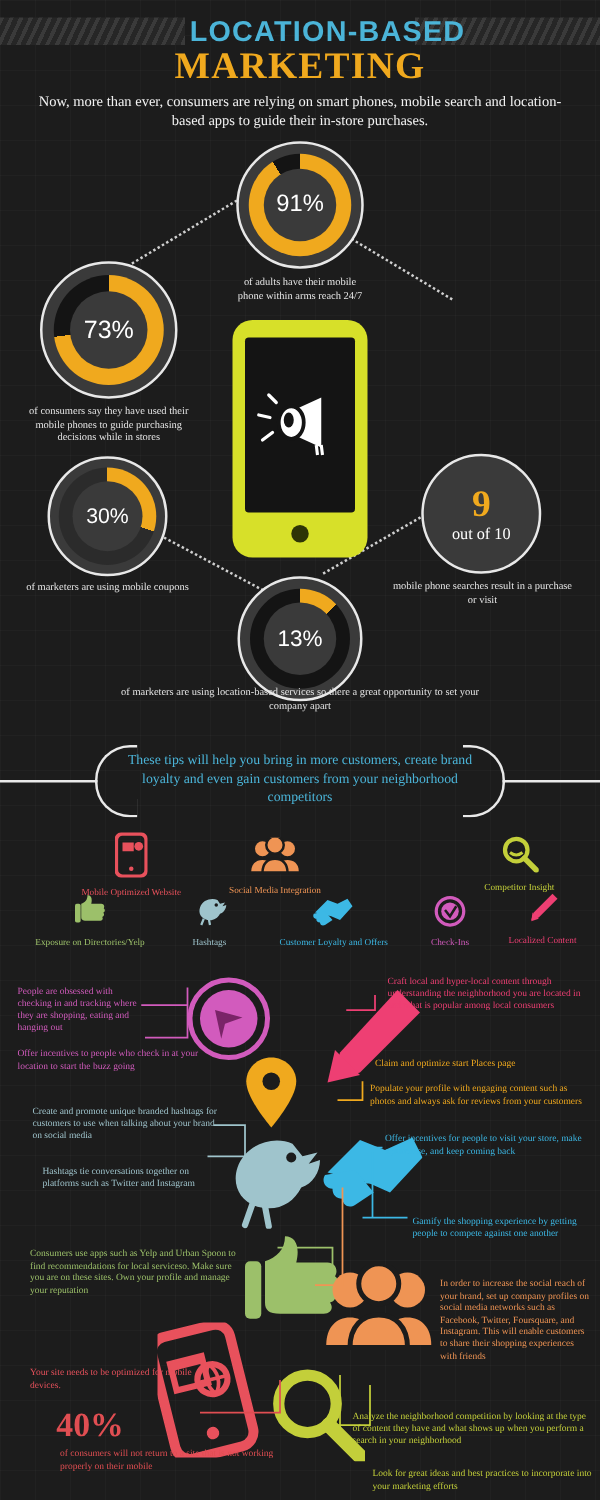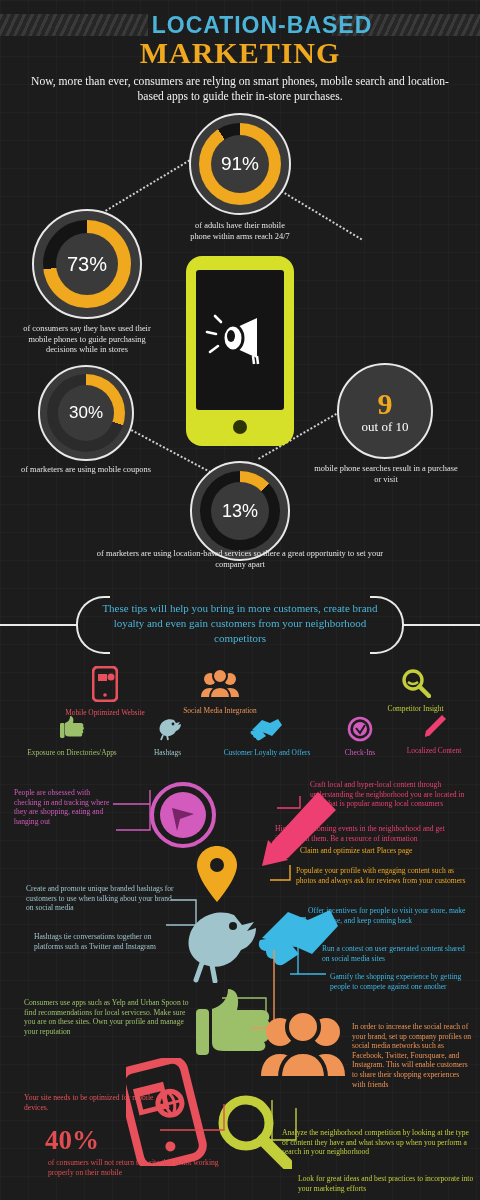--- a/index.html
+++ b/index.html
@@ -220,21 +220,21 @@
     <span class="lbl" style="color:#c3cf3a;">Competitor Insight</span>
   </div>
 
   <div class="icon-cell" style="left:12px; top:714px; width:120px;">
     <svg width="24" height="28" viewBox="0 0 24 28">
       <g fill="#9cc06a">
         <path d="M10 2c3 0 4 3 3 7h8c2 0 3 2 2 3.6 1.4 1 1 3-0.4 3.6 1.2 1.1.6 3-.8 3.4.9 1.2.2 3-1.5 3H9c-3 0-4-1-4-3V9c3-1 5-3 5-7z"></path>
         <rect x="0" y="9" width="4.5" height="15" rx="1.4"></rect>
       </g>
     </svg>
-    <span class="lbl" style="color:#9cc06a;">Exposure on Directories/Apps</span>
+    <span class="lbl" style="color:#9cc06a;">Exposure on Directories/Yelp</span>
   </div>
   <div class="icon-cell" style="left:130px; top:716px; width:75px;">
     <svg width="30" height="26" viewBox="0 0 30 26">
       <g fill="#9fc4cc">
         <path d="M21 4c-5-2-12 0-14 6-1.6 4.6 1 9 6 10 4 .8 8-1 10-5 3-1 5-4 5-7l-3 1 2-3-4 1z"></path>
         <path d="M10 19l-2 5M14 19l1 5" stroke="#9fc4cc" stroke-width="1.8"></path>
       </g>
       <circle cx="20" cy="8" r="1.4" fill="#1c1c1c"></circle>
     </svg>
     <span class="lbl" style="color:#9fc4cc;">Hashtags</span>
@@ -343,32 +343,31 @@
       <path d="M298 162 V214" stroke="#3cb8e5"></path>
       <path d="M222 238 H266 V258" stroke="#9cc06a"></path>
       <path d="M252 268 H274 V190" stroke="#ef9454"></path>
       <path d="M160 370 H224 V344" stroke="#e04e52"></path>
       <path d="M262 380 H296 V348" stroke="#c3cf3a"></path>
       <path d="M272 388 V340" stroke="#c3cf3a"></path>
     </g>
   </svg>
 
   <div class="tb" style="left:14px; top:788px; width:98px; color:#d25bbd;">People are obsessed with checking in and tracking where they are shopping, eating and hanging out</div>
+  <div class="tb" style="left:14px; top:838px; width:152px; color:#d25bbd;">Offer incentives to people who check in at your location to start the buzz going</div>
 
   <div class="tb" style="left:310px; top:780px; width:160px; color:#ee3f73;">Craft local and hyper-local content through understanding the neighborhood you are located in and what is popular among local consumers</div>
-  <div class="tb" style="left:275px; top:824px; width:198px; color:#ee3f73;">Highlight upcoming events in the neighborhood and get involved in them.  Be a resource of information</div>
 
   <div class="tb" style="left:300px; top:846px; width:172px; color:#f0a91e;">Claim and optimize start Places page</div>
   <div class="tb" style="left:296px; top:866px; width:176px; color:#f0a91e;">Populate your profile with engaging content such as photos and always ask for reviews from your customers</div>
 
   <div class="tb" style="left:26px; top:884px; width:152px; color:#9fc4cc;">Create and promote unique branded hashtags for customers to use when talking about your brand on social media</div>
   <div class="tb" style="left:34px; top:932px; width:140px; color:#9fc4cc;">Hashtags tie conversations together on platforms such as Twitter and Instagram</div>
 
   <div class="tb" style="left:308px; top:906px; width:160px; color:#3cb8e5;">Offer incentives for people to visit your store, make a purchase, and keep coming back</div>
-  <div class="tb" style="left:322px; top:944px; width:148px; color:#3cb8e5;">Run a contest on user generated content shared on social media sites</div>
   <div class="tb" style="left:330px; top:972px; width:142px; color:#3cb8e5;">Gamify the shopping experience by getting people to compete against one another</div>
 
   <div class="tb" style="left:24px; top:998px; width:166px; color:#9cc06a;">Consumers use apps such as Yelp and Urban Spoon to find recommendations for local serviceso. Make sure you are on these sites.  Own your profile and manage your reputation</div>
 
   <div class="tb" style="left:352px; top:1022px; width:122px; color:#ef9454;">In order to increase the social reach of your brand, set up company profiles on social media networks such as Facebook, Twitter, Foursquare, and Instagram. This will enable customers to share their shopping experiences with friends</div>
 
   <div class="tb" style="left:24px; top:1093px; width:138px; color:#e8515c;">Your site needs to be optimized for mobile devices.</div>
 
   <div class="num40" style="left:45px; top:1125px;">40%</div>
   <div class="tb" style="left:48px; top:1158px; width:180px; color:#e04e52;">of consumers will not return to a site that is not working properly on their mobile</div>

